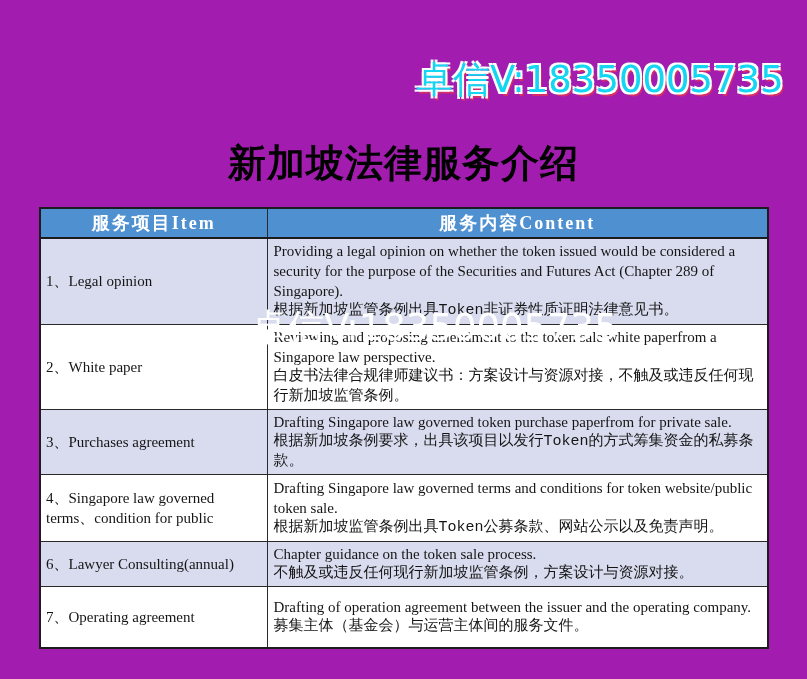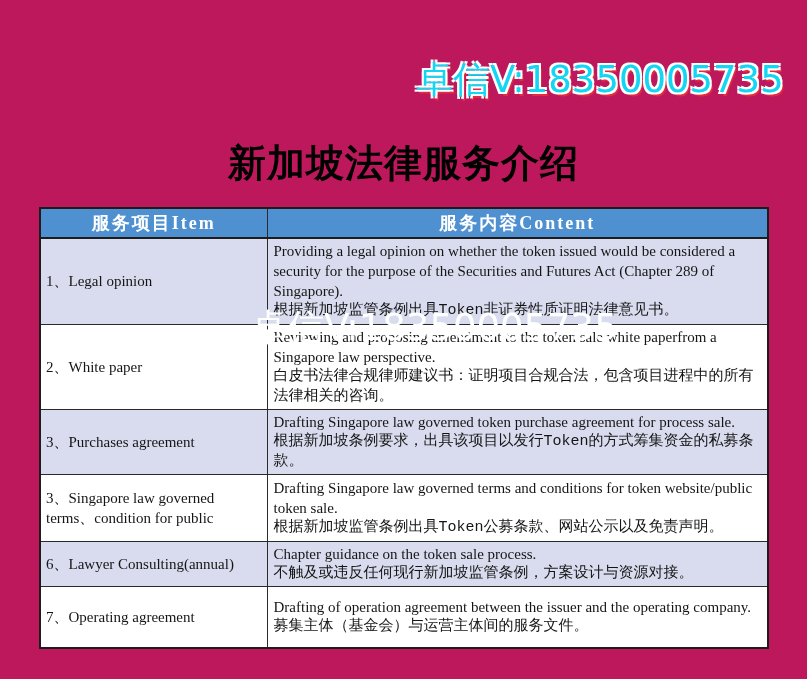--- a/index.html
+++ b/index.html
@@ -1,19 +1,19 @@
 <!DOCTYPE html>
 <html><head>
 <meta charset="utf-8">
 <style>
   html,body{margin:0;padding:0;background:#ffffff;}
   .page{
     position:relative;
     width:807px;height:679px;
-    background:#be185d;
+    background:#a21caf;
     overflow:hidden;
     font-family:"Liberation Serif","DejaVu Serif",serif;
   }
   
   .wm-top{
     position:absolute;
     left:416px;top:55px;
     font-size:37px;
     font-family:"DejaVu Sans","Liberation Sans",sans-serif;
     color:var(--wm-color,#14d6f2);
@@ -118,32 +118,32 @@
         <td class="item">1、Legal opinion</td>
         <td class="content">
           <div class="en">Providing a legal opinion on whether the token issued would be considered a security for the purpose of the Securities and Futures Act  (Chapter 289 of Singapore).</div>
           <div class="zh">根据新加坡监管条例出具Token非证券性质证明法律意见书。</div>
         </td>
       </tr>
       <tr>
         <td class="item">2、White paper</td>
         <td class="content">
           <div class="en">Reviewing and proposing amendment to the token sale white paperfrom a Singapore law perspective.</div>
-          <div class="zh">白皮书法律合规律师建议书：证明项目合规合法，包含项目进程中的所有法律相关的咨询。</div>
+          <div class="zh">白皮书法律合规律师建议书：方案设计与资源对接，不触及或违反任何现行新加坡监管条例。</div>
         </td>
       </tr>
       <tr>
         <td class="item">3、Purchases agreement</td>
         <td class="content">
-          <div class="en">Drafting Singapore law governed token purchase agreement for process sale.</div>
+          <div class="en">Drafting Singapore law governed token purchase paperfrom for private sale.</div>
           <div class="zh">根据新加坡条例要求，出具该项目以发行Token的方式筹集资金的私募条款。</div>
         </td>
       </tr>
       <tr>
-        <td class="item">3、Singapore law governed terms、condition for public</td>
+        <td class="item">4、Singapore law governed terms、condition for public</td>
         <td class="content">
           <div class="en">Drafting Singapore law governed terms and conditions for token website/public token sale.</div>
           <div class="zh">根据新加坡监管条例出具Token公募条款、网站公示以及免责声明。</div>
         </td>
       </tr>
       <tr>
         <td class="item">6、Lawyer Consulting(annual)</td>
         <td class="content">
           <div class="en">Chapter guidance on the token sale process.</div>
           <div class="zh">不触及或违反任何现行新加坡监管条例，方案设计与资源对接。</div>

